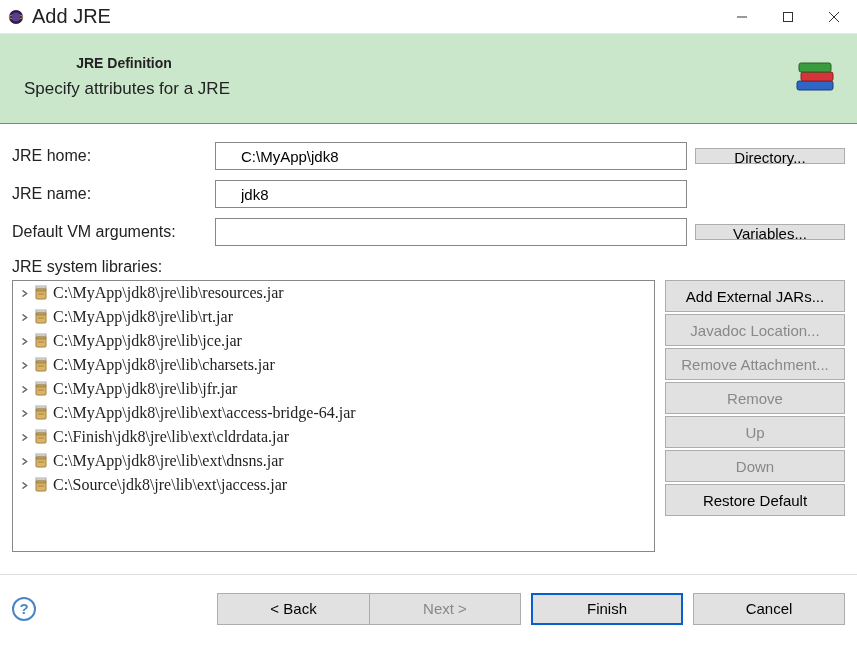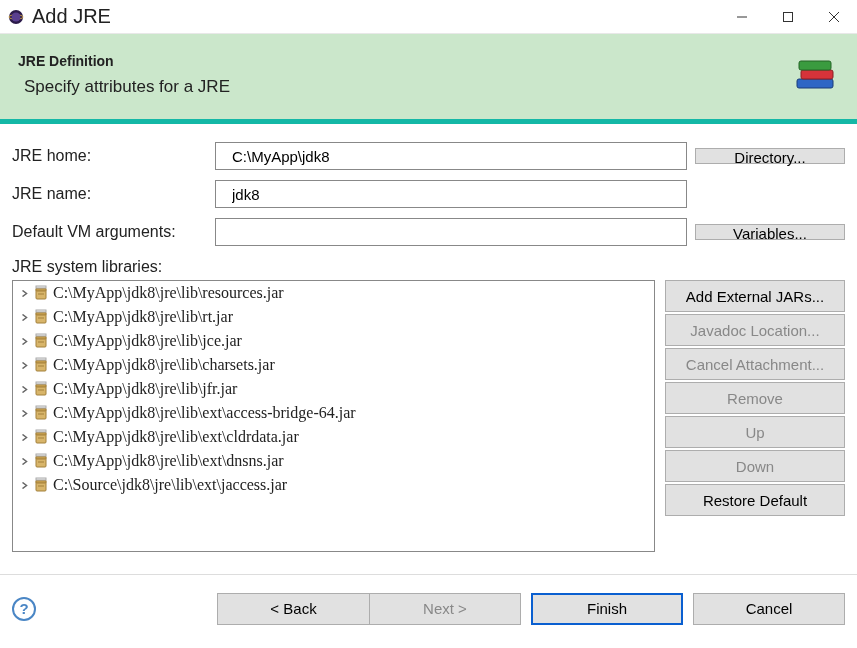--- a/index.html
+++ b/index.html
@@ -39,21 +39,22 @@
   }
   .win-btn svg { width: 10px; height: 10px; stroke: #333; stroke-width: 1; fill: none; }
 
   .banner {
     background: #cbe7cb;
     padding: 10px 18px 14px 18px;
     height: 90px;
     display: flex;
     justify-content: space-between;
     align-items: center;
-    border-bottom: 5px solid #14b8a6;
+    border-bottom: 1px solid #14b8a6;
+    text-align: center;
   }
   .banner-text { display: flex; flex-direction: column; gap: 8px; }
   .banner-title { font-weight: 700; font-size: 14px; color: #222; }
   .banner-sub  { font-size: 17px; color: #222; padding-left: 6px; }
   .banner-icon { width: 48px; height: 48px; }
 
   .content {
     padding: 18px 12px 8px 12px;
   }
   .form-row {
@@ -64,21 +65,21 @@
   }
   .form-label {
     width: 195px;
     font-size: 16px;
   }
   .form-input-wrap { flex: 1; }
   .form-input {
     width: 100%;
     height: 28px;
     border: 1px solid #888;
-    padding: 2px 16px;
+    padding: 2px 25px;
     font-family: inherit;
     font-size: 15px;
     outline: none;
     background: #fff;
   }
   .side-btn {
     width: 150px;
     height: 16px;
     background: #e1e1e1;
     border: 1px solid #adadad;
@@ -336,21 +337,21 @@
             <svg viewBox="0 0 7 7">
               <polyline points="1.5,0.5 5.5,3.5 1.5,6.5"></polyline>
             </svg>
           </span>
           <span class="jar-icon"><svg viewBox="0 0 16 16">
               <rect x="3" y="4" width="10" height="10" rx="1" fill="#d8b56a" stroke="#a3803a"></rect>
               <rect x="3" y="3" width="10" height="3" rx="1" fill="#c19a4a" stroke="#a3803a"></rect>
               <rect x="3" y="1" width="10" height="2" fill="#eee" stroke="#aaa"></rect>
               <line x1="5" y1="9" x2="11" y2="9" stroke="#a3803a"></line>
             </svg></span>
-          <span>C:\MyApp\jdk8\jre\lib\ext\cldrdata.jar</span>
+          <span>C:\Finish\jdk8\jre\lib\ext\cldrdata.jar</span>
         </div>
         <div class="lib-item">
           <span class="chev">
             <svg viewBox="0 0 7 7">
               <polyline points="1.5,0.5 5.5,3.5 1.5,6.5"></polyline>
             </svg>
           </span>
           <span class="jar-icon"><svg viewBox="0 0 16 16">
               <rect x="3" y="4" width="10" height="10" rx="1" fill="#d8b56a" stroke="#a3803a"></rect>
               <rect x="3" y="3" width="10" height="3" rx="1" fill="#c19a4a" stroke="#a3803a"></rect>
@@ -370,21 +371,21 @@
               <rect x="3" y="3" width="10" height="3" rx="1" fill="#c19a4a" stroke="#a3803a"></rect>
               <rect x="3" y="1" width="10" height="2" fill="#eee" stroke="#aaa"></rect>
               <line x1="5" y1="9" x2="11" y2="9" stroke="#a3803a"></line>
             </svg></span>
           <span>C:\Source\jdk8\jre\lib\ext\jaccess.jar</span>
         </div>
       </div>
     <div class="libs-btns">
       <button class="lib-btn">Add External JARs...</button>
       <button class="lib-btn disabled">Javadoc Location...</button>
-      <button class="lib-btn disabled">Cancel Attachment...</button>
+      <button class="lib-btn disabled">Remove Attachment...</button>
       <button class="lib-btn disabled">Remove</button>
       <button class="lib-btn disabled">Up</button>
       <button class="lib-btn disabled">Down</button>
       <button class="lib-btn">Restore Default</button>
     </div>
   </div>
 </div>
 
 <div class="footer">
   <div class="help-icon">?</div>

